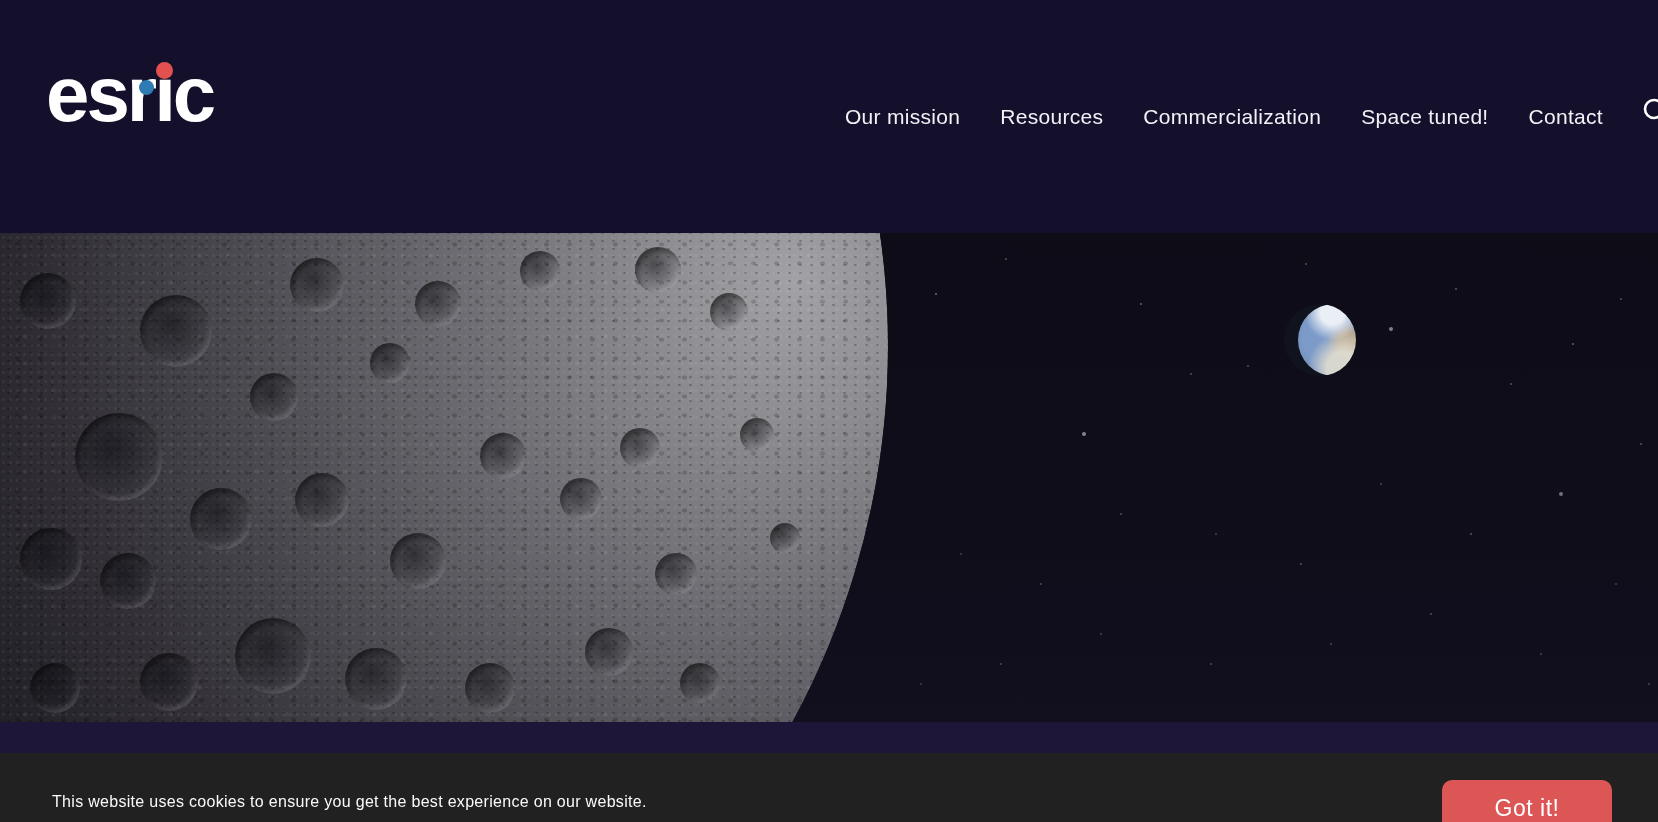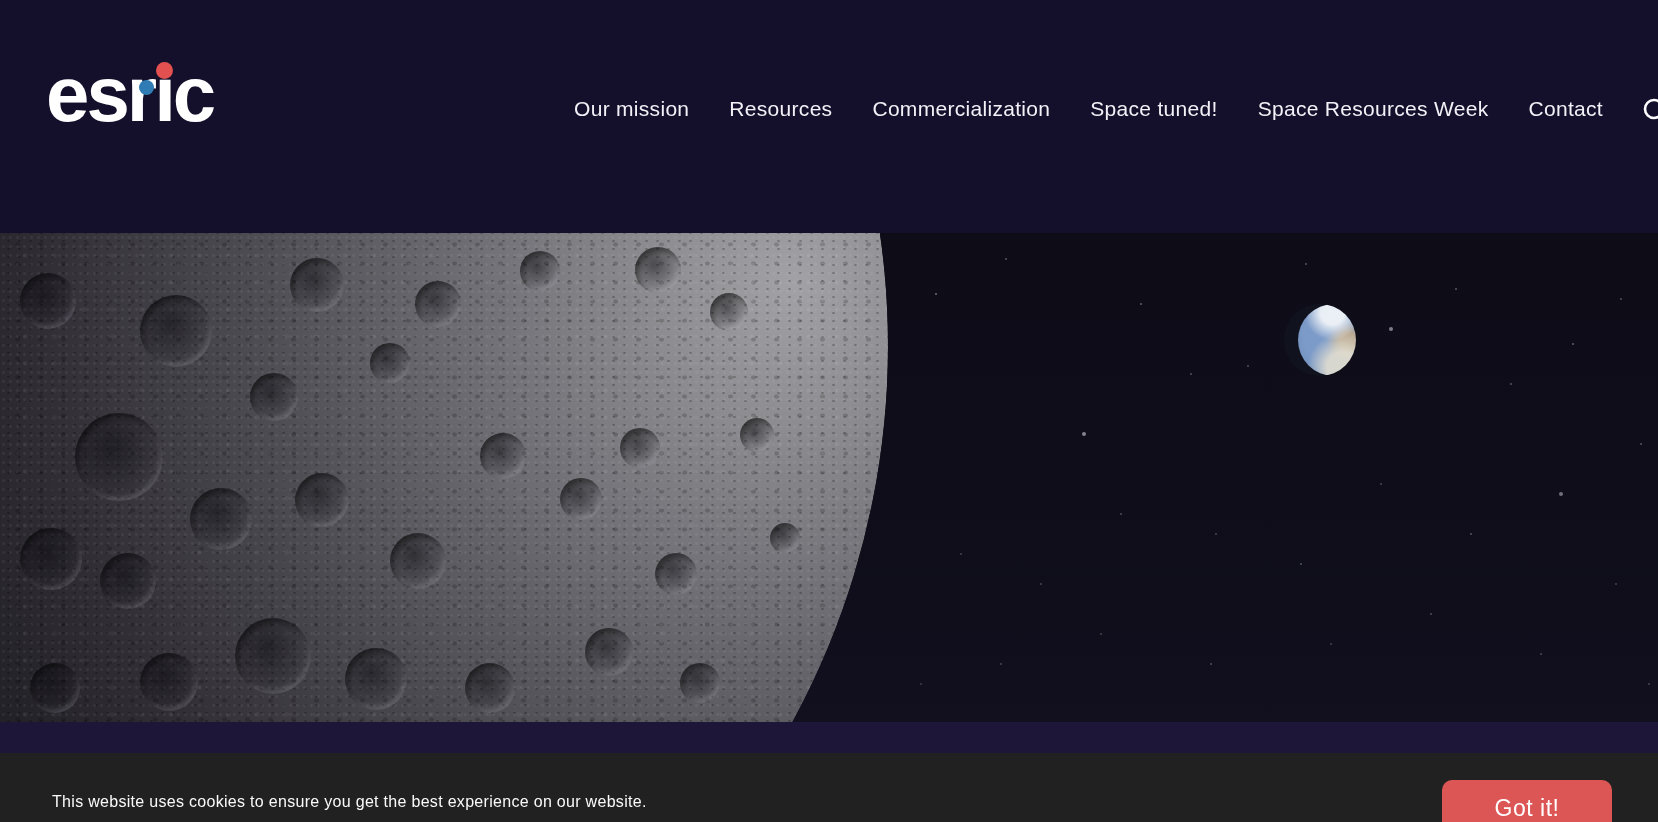--- a/index.html
+++ b/index.html
@@ -10,21 +10,21 @@
   
   .header { position:absolute; left:0; top:0; width:1658px; height:233px; background:#14102b; }
 
   .logo { position:absolute; left:46px; top:59px; width:170px; height:68px; cursor:pointer; }
   .logo-text { position:absolute; left:0; top:2px; color:#ffffff; font-size:78px; line-height:66px;
                font-weight:700; letter-spacing:-3px; }
   .logo-dot { position:absolute; border-radius:50%; }
   .logo-dot.red  { left:110px; top:3px;  width:17px; height:17px; background:#e2504f; }
   .logo-dot.blue { left:93px;  top:21px; width:15px; height:15px; background:#2f7cb4; }
 
-  .main-nav { position:absolute; right:55px; top:97px; display:flex; gap:40px; align-items:center; }
+  .main-nav { position:absolute; right:55px; top:105px; display:flex; gap:40px; align-items:center; }
   .nav-link { color:#f3f1f7; font-size:21px; letter-spacing:.3px; white-space:nowrap;
               text-decoration:none; cursor:pointer; }
   .search-btn { position:absolute; left:1641px; top:96px; width:34px; height:34px; cursor:pointer; }
 
   
   .hero { position:absolute; left:0; top:233px; width:1658px; height:489px; overflow:hidden;
           background:linear-gradient(180deg,#0d0c17 0%,#0e0d19 55%,#120f1e 100%); }
 
   .stars { position:absolute; left:0; top:0; width:2px; height:2px; border-radius:50%;
     box-shadow:
@@ -95,21 +95,20 @@
       <span class="logo-text"><span>esr</span><span>ıc</span></span>
       <span class="logo-dot red"></span>
       <span class="logo-dot blue"></span>
     </a>
 
     <nav class="main-nav">
       <a class="nav-link">Our mission</a>
       <a class="nav-link">Resources</a>
       <a class="nav-link">Commercialization</a>
       <a class="nav-link">Space tuned!</a>
-      <a class="nav-link">Space Resources Week</a>
       <a class="nav-link">Contact</a>
     </nav>
 
     <a class="search-btn">
       <svg width="34" height="34" viewBox="0 0 34 34">
         <circle cx="13" cy="13" r="9" fill="none" stroke="#ffffff" stroke-width="2.6"></circle>
         <line x1="20" y1="20" x2="28" y2="28" stroke="#ffffff" stroke-width="2.6" stroke-linecap="round"></line>
       </svg>
     </a>
   </header>

